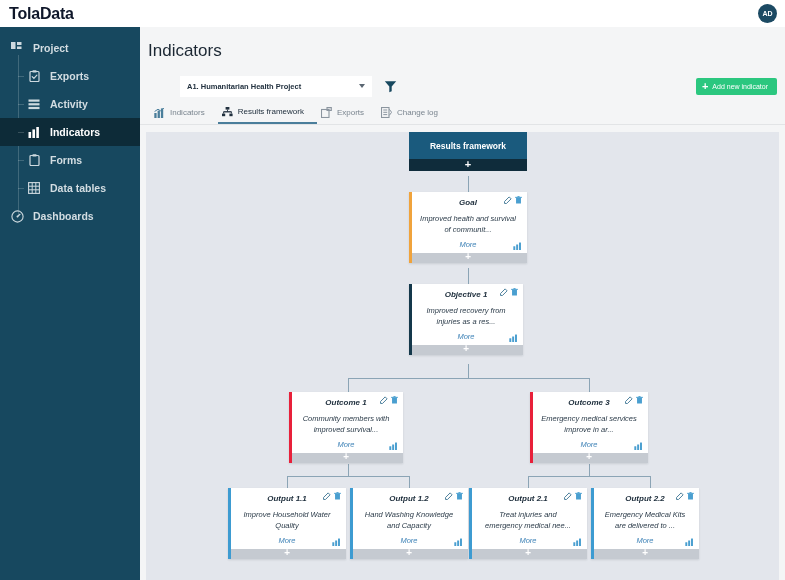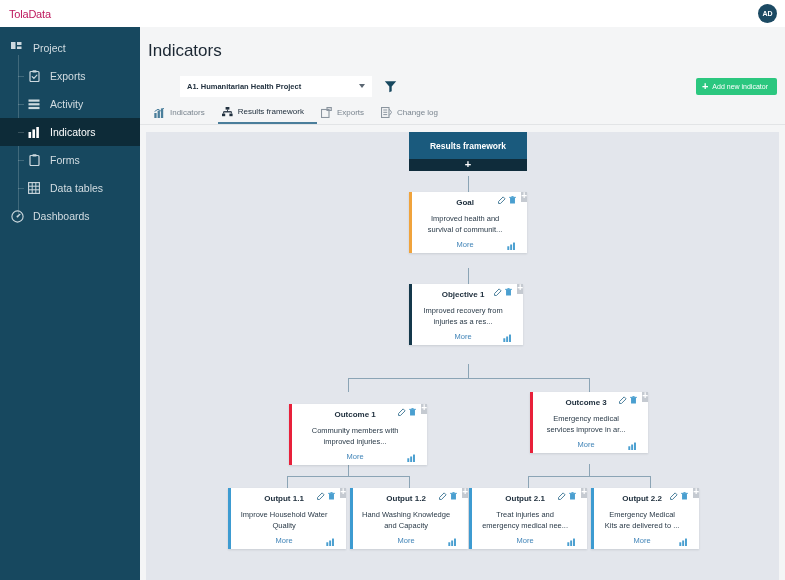--- a/index.html
+++ b/index.html
@@ -10,21 +10,21 @@
     background: #ffffff; overflow: hidden;
   }
   #app { position: relative; width: 785px; height: 580px; display: flex; flex-direction: column; }
 
   
   .topbar {
     height: 27px; flex: 0 0 27px; background: #ffffff;
     display: flex; align-items: center; justify-content: space-between;
     padding: 0 8px 0 9px; position: relative; z-index: 5;
   }
-  .brand { font-size: 11px; font-weight: normal; color: #be185d; letter-spacing: -0.2px; }
+  .brand { font-size: 16px; font-weight: bold; color: #0f172a; letter-spacing: -0.2px; }
   .avatar {
     width: 19px; height: 19px; border-radius: 50%;
     background: #1c4a63; color: #ffffff;
     font-size: 7px; font-weight: bold;
     display: flex; align-items: center; justify-content: center;
   }
 
   .body-row { flex: 1 1 auto; display: flex; min-height: 0; }
 
   
@@ -39,21 +39,21 @@
   }
   .nav-item.top { padding-left: 9px; }
   .nav-item.sub { padding-left: 26px; }
   .nav-item.active { background: #0d2b38; }
   .nav-item .ico {
     width: 16px; height: 14px; margin-right: 8px;
     display: flex; align-items: center; justify-content: center;
     flex: 0 0 16px;
   }
   .nav-item .ico svg { display: block; }
-  .nav-item .lbl { line-height: 1; white-space: nowrap; }
+  .nav-item .lbl { line-height: 1; white-space: nowrap; font-weight: bold; }
   
   .nav-guide {
     position: absolute; left: 18px; top: 28px; width: 1px; height: 160px;
     background: rgba(255,255,255,0.18);
   }
   .nav-item.sub::before {
     content: ""; position: absolute; left: 18px; top: 50%;
     width: 6px; height: 1px; background: rgba(255,255,255,0.18);
   }
 
@@ -97,21 +97,21 @@
     flex: 1 1 auto; background: #e3e6ec; margin: 7px 6px 0 6px;
     position: relative; overflow: hidden;
   }
   .tree { position: absolute; inset: 0; }
 
   
   .node { position: absolute; }
   .card {
     background: #ffffff; position: relative;
     box-shadow: 0 1px 2px rgba(30,40,55,0.13);
-    display: flex; flex-direction: row;
+    display: flex; flex-direction: column; font-style: italic;
   }
   .card .accent {
     position: absolute; left: 0; top: 0; bottom: 0; width: 3px;
   }
   .card-inner { padding: 6px 11px 4px 11px; position: relative; flex: 1 1 auto; }
   .card-title { text-align: center; font-size: 8px; font-weight: bold; color: #21313f; }
   .card-desc {
     text-align: center; font-size: 7.5px; color: #2a3a48; line-height: 1.45;
     margin-top: 7px;
   }
@@ -404,40 +404,40 @@
                       <rect x="6.7" y="0.6" width="2.2" height="8.4" fill="#4a9fd0"></rect>
                     </svg>
                 </span>
               </div>
               <div class="card-foot">
                 <span class="fp">+</span>
               </div>
             </div>
           </div>
 
-          <div class="node" style="left:143px; top:260px; width:138px;margin-top:12px;">
+          <div class="node" style="left:143px; top:260px; width:114px;">
             <div class="card">
               <div class="accent" style="background:#e8203a;"></div>
               <div class="card-inner">
                 <div class="card-tools">
                   <span>
                     <svg width="8" height="8" viewBox="0 0 9 9">
                         <path d="M0.6 6.2V8.4h2.2L8 3.2 5.8 1z" fill="none" stroke="#4a7e9b" stroke-width="1.1"></path>
                       </svg>
                   </span>
                   <span>
                     <svg width="7" height="8" viewBox="0 0 8 9">
                         <rect x="1.2" y="2.2" width="5.6" height="6.3" fill="#4a9fd0"></rect>
                         <rect x="0.2" y="0.9" width="7.6" height="1.2" fill="#4a9fd0"></rect>
                         <rect x="2.8" y="0" width="2.4" height="1" fill="#4a9fd0"></rect>
                       </svg>
                   </span>
                 </div>
                 <div class="card-title">Outcome 1</div>
-                <div class="card-desc">Community members with improved injuries...</div>
+                <div class="card-desc">Community members with improved survival...</div>
                 <div class="card-more">More</div>
                 <span class="card-chart">
                   <svg width="9" height="8" viewBox="0 0 10 9">
                       <rect x="0.3" y="4.8" width="2.2" height="4.2" fill="#4a9fd0"></rect>
                       <rect x="3.5" y="2.8" width="2.2" height="6.2" fill="#4a9fd0"></rect>
                       <rect x="6.7" y="0.6" width="2.2" height="8.4" fill="#4a9fd0"></rect>
                     </svg>
                 </span>
               </div>
               <div class="card-foot">

